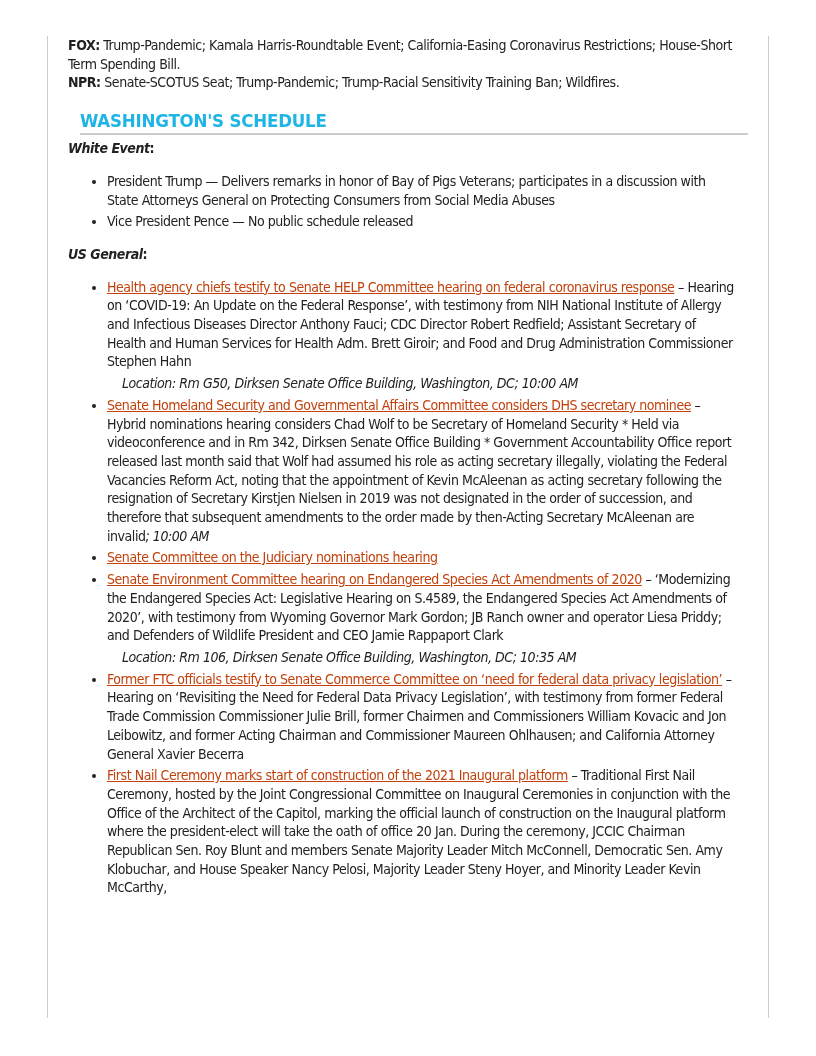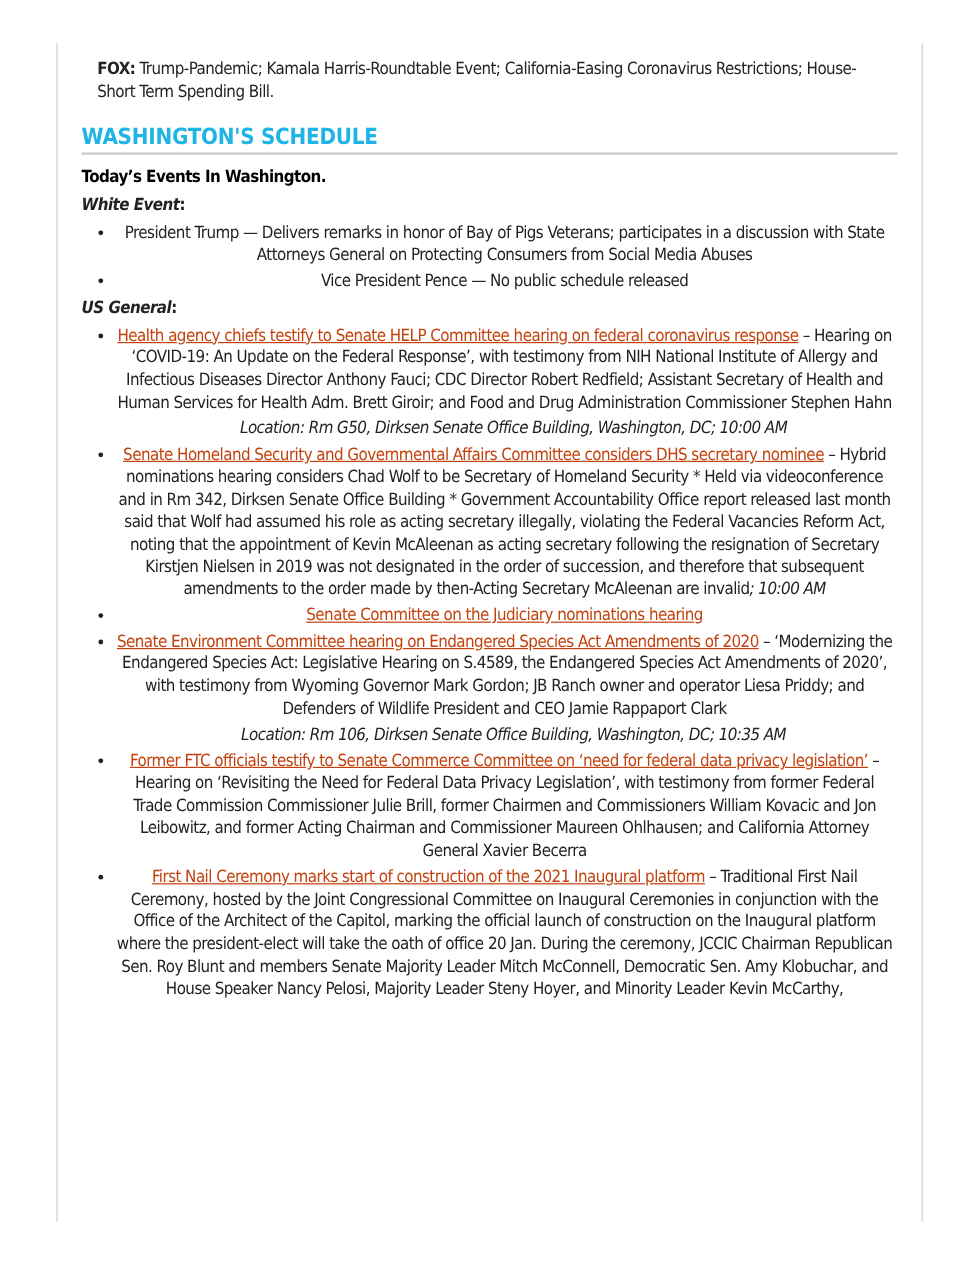--- a/index.html
+++ b/index.html
@@ -3,43 +3,43 @@
   <meta charset="utf-8">
   <style>
     html, body { margin: 0; padding: 0; background: #ffffff; }
     body { width: 816px; height: 1056px; position: relative; overflow: hidden;
       font-family: "DejaVu Sans", sans-serif; color: #222222; }
     .container { position: absolute; left: 47px; top: 36px; width: 720px; height: 982px;
       border-left: 1px solid #cccccc; border-right: 1px solid #cccccc; }
     .inner { position: absolute; left: 20px; top: 0; width: 680px; font-size: 14px; line-height: 18.7px;
       font-family: "DejaVu Sans Condensed", "DejaVu Sans", sans-serif; }
     .inner { letter-spacing: -0.45px; }
-    .p { margin: 13px; }
+    .p { margin: 0; }
     b, .bold { font-weight: bold; }
-    .section-title { margin: 18px 0 0 0; padding-bottom: 1px; font-size: 18.5px; font-weight: bold;
+    .section-title { margin: 18px 0 0 12px; padding-bottom: 1px; font-size: 18.5px; font-weight: bold;
       color: #1eb4e6; border-bottom: 2px solid #cccccc; line-height: 22px; letter-spacing: -0.2px; }
     .sub { margin: 10px 0 4px 0; font-weight: bold; color: #000; }
     .group { margin: 4px 0 2px 0; font-weight: bold; font-style: italic; color: #222; }
     .group .colon { font-style: normal; }
-    ul { margin: 4px; padding: 0 0 0 25px; text-align: center; }
+    ul { margin: 14px; padding: 0 0 0 25px; }
     li { margin: 0 0 3px 0; }
     a { color: #c2410c; text-decoration: underline; }
     .loc { font-style: italic; margin: 3px 0 0 15px; }
     .ital { font-style: italic; }
   </style>
 </head>
 <body>
 
 <div class="container">
   <div class="inner">
 
     <p class="p"><b>FOX:</b> <span>Trump-Pandemic; Kamala Harris-Roundtable Event; California-Easing Coronavirus Restrictions; House-Short Term Spending Bill.</span></p>
+    <p class="p"><b>NPR:</b> <span>Senate-SCOTUS Seat; Trump-Pandemic; Trump-Racial Sensitivity Training Ban; Wildfires.</span></p>
 
     <h2 class="section-title">WASHINGTON'S SCHEDULE</h2>
-    <p class="sub">Today’s Events In Washington.</p>
 
     <p class="group"><span>White Event</span><span class="colon">:</span></p>
     <ul>
       <li>President Trump — Delivers remarks in honor of Bay of Pigs Veterans; participates in a discussion with State Attorneys General on Protecting Consumers from Social Media Abuses</li>
       <li>Vice President Pence — No public schedule released</li>
     </ul>
 
     <p class="group"><span>US General</span><span class="colon">:</span></p>
     <ul>
       <li>

